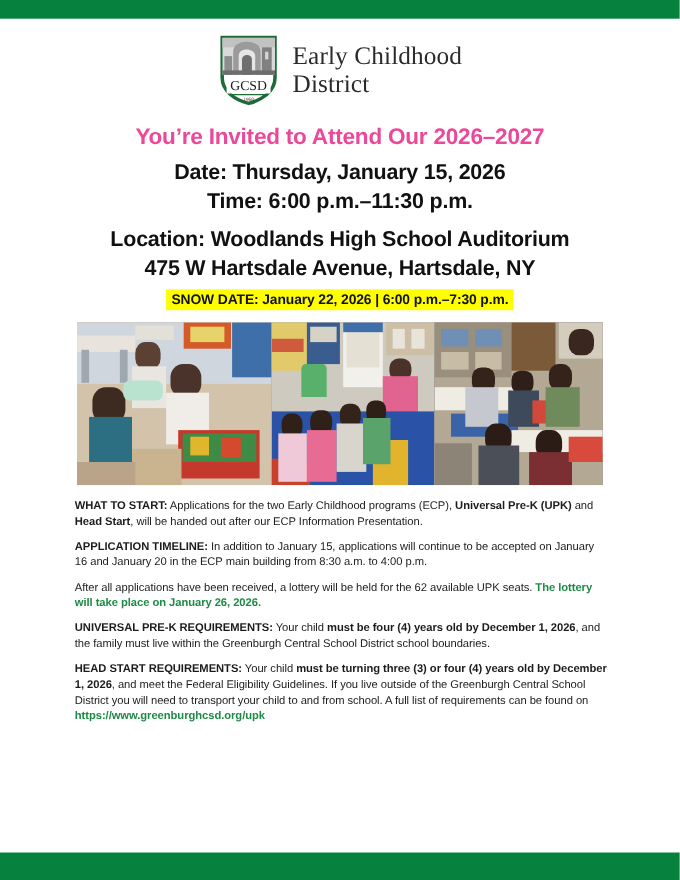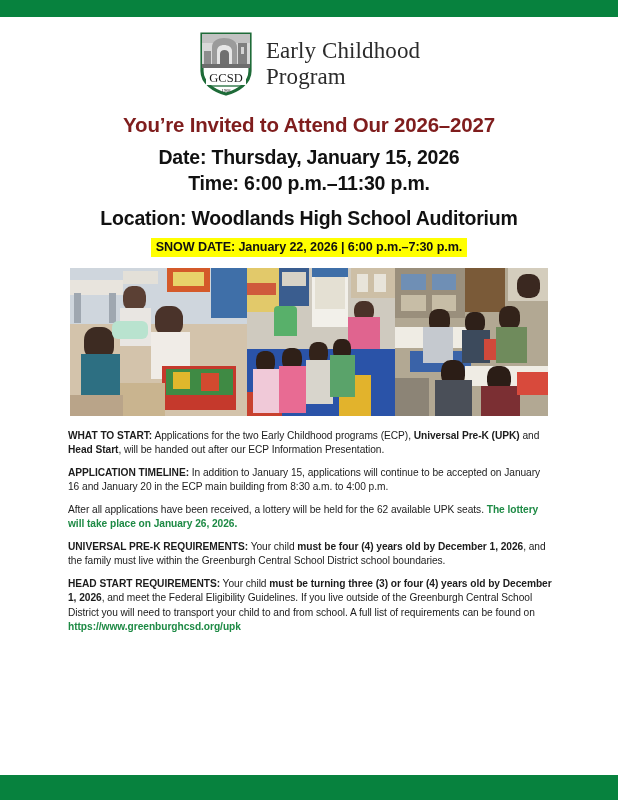--- a/index.html
+++ b/index.html
@@ -59,21 +59,21 @@
     color: #2b2b2b;
     letter-spacing: .1px;
   }
   .logo-text .l2 { display: block; }
 
   
   .invite-line {
     text-align: center;
     font-size: 20.5px;
     font-weight: bold;
-    color: #7f1d1d;
+    color: #ec4899;
     letter-spacing: -.2px;
     margin-top: 12px;
   }
   .title-big {
     text-align: center;
     font-size: 33px;
     font-weight: bold;
     color: #1e8a45;
     line-height: 1.14;
     letter-spacing: -.6px;
@@ -170,30 +170,31 @@
             <rect x="4" y="33" width="48" height="4" fill="#6d6d6d"></rect>
           </g>
           <rect x="8" y="38" width="40" height="16" fill="#ffffff"></rect>
           <text x="28" y="51" text-anchor="middle" font-family="Liberation Serif, serif" font-size="12.5" fill="#1c1c1c">GCSD</text>
           <path d="M13 55 H43" stroke="#1e6b38" stroke-width="1.3"></path>
           <text x="28" y="60.5" text-anchor="middle" font-family="Liberation Serif, serif" font-size="4.6" fill="#1c1c1c">1968</text>
         </svg>
       </div>
       <div class="logo-text">
         <span class="l1">Early Childhood</span>
-        <span class="l2">Program</span>
+        <span class="l2">District</span>
       </div>
     </div>
 
     <div class="invite-line">You’re Invited to Attend Our 2026–2027</div>
 
 
     <div class="detail-line">Date: Thursday, January 15, 2026</div>
     <div class="detail-line tight">Time: 6:00 p.m.–11:30 p.m.</div>
     <div class="detail-line loc-1">Location: Woodlands High School Auditorium</div>
+    <div class="detail-line tight">475 W Hartsdale Avenue, Hartsdale, NY</div>
 
     <div class="snow-wrap">
       <span class="snow-date">SNOW DATE: January 22, 2026 | 6:00 p.m.–7:30 p.m.</span>
     </div>
 
     <div class="photo">
 
       <div class="panel p1">
         <div class="rect" style="left:0;top:0;width:100%;height:42%;background:#cfd6dd;"></div>
         <div class="rect" style="left:0;top:38%;width:100%;height:62%;background:#d3c3ab;"></div>

